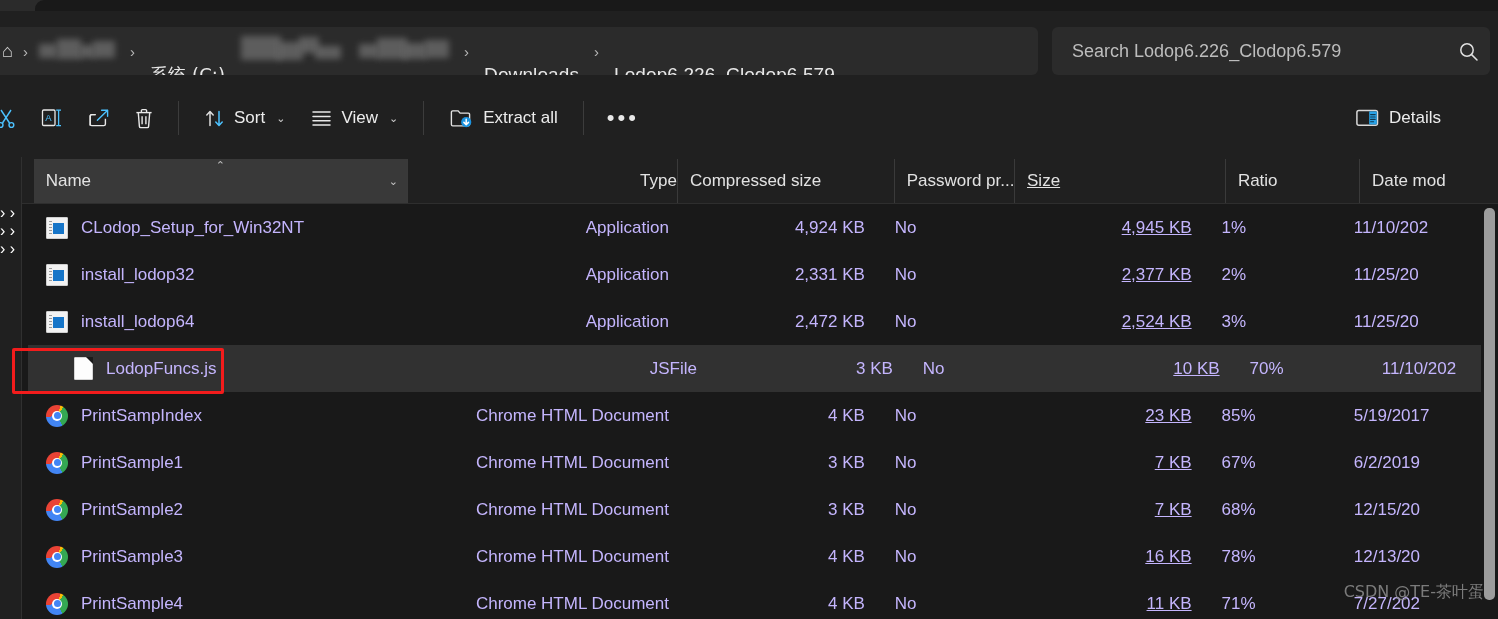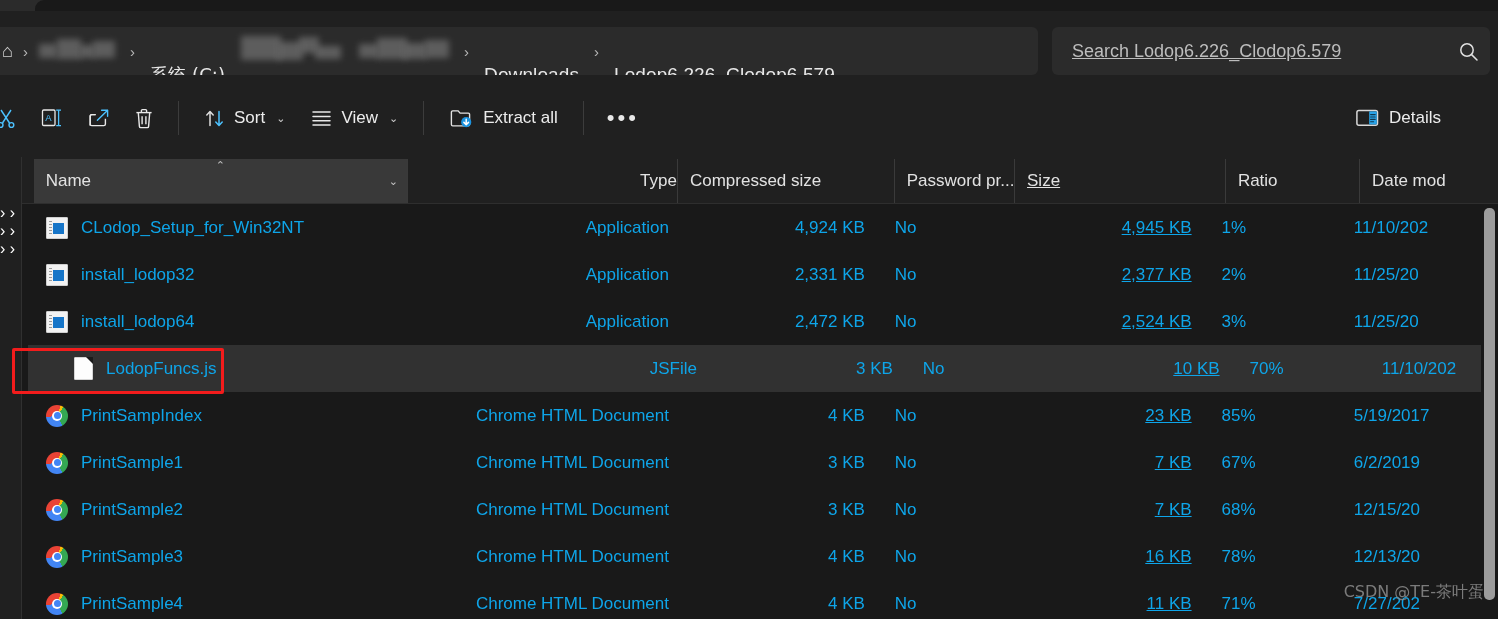--- a/index.html
+++ b/index.html
@@ -76,21 +76,21 @@
 
   
   .searchbox {
     position: absolute; left: 1052px; top: 16px;
     width: 438px; height: 48px;
     background: #2b2b2b; border-radius: 6px;
     display: flex; align-items: center;
   }
   .searchbox .ph {
     flex: 1; font-size: 18px; color: #bdbdbd;
-    padding-left: 20px; white-space: nowrap; text-decoration: underline;
+    padding-left: 20px; white-space: nowrap;
   }
   .search-icon { width: 44px; display:flex; align-items:center; justify-content:center; }
   .search-icon svg { display:block; }
 
   
   .cmdbar {
     position: absolute; left: 0; top: 79px; width: 1498px; height: 78px;
     background: #202020;
     display: flex; align-items: center;
   }
@@ -142,21 +142,21 @@
   .c-date { width: 140px; border-right: none; }
 
   
   .list {
     position: absolute; left: 0; top: 204px; width: 1498px; height: 415px;
     background: #191919; overflow: hidden;
   }
   .row {
     position: relative; display: flex; align-items: center;
     height: 47px; width: 1478px;
-    font-size: 17px; color: #0ea5e9;
+    font-size: 17px; color: #c4b5fd;
   }
   .row.sel { background: #313131; margin-left: 28px; }
   .cell {
     display: flex; align-items: center;
     white-space: nowrap; overflow: hidden;
     padding-left: 12px;
   }
   .cell.num { justify-content: flex-end; padding-right: 18px; padding-left: 0; }
   .name-cell { display: flex; align-items: center; gap: 13px; padding-left: 12px; }
   .row-lead { width: 34px; flex: 0 0 34px; }

